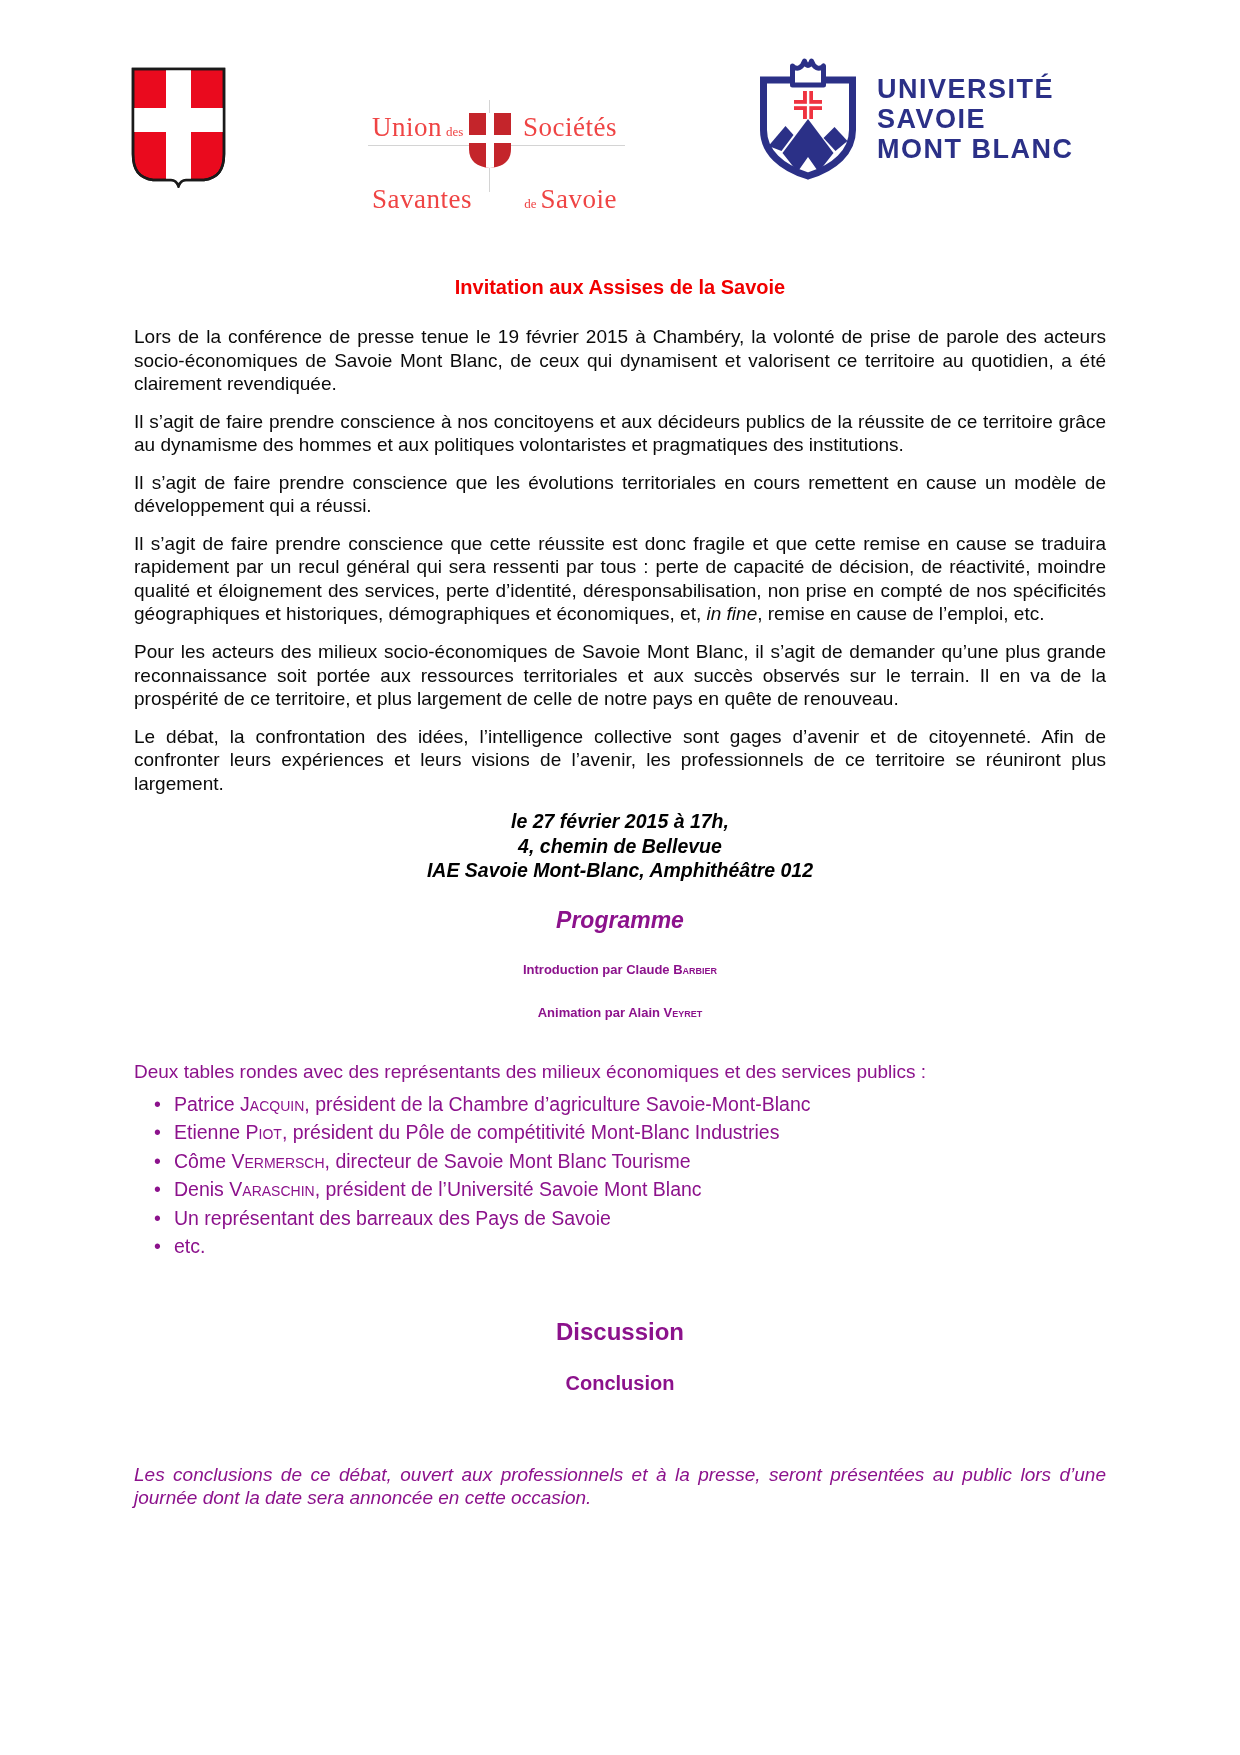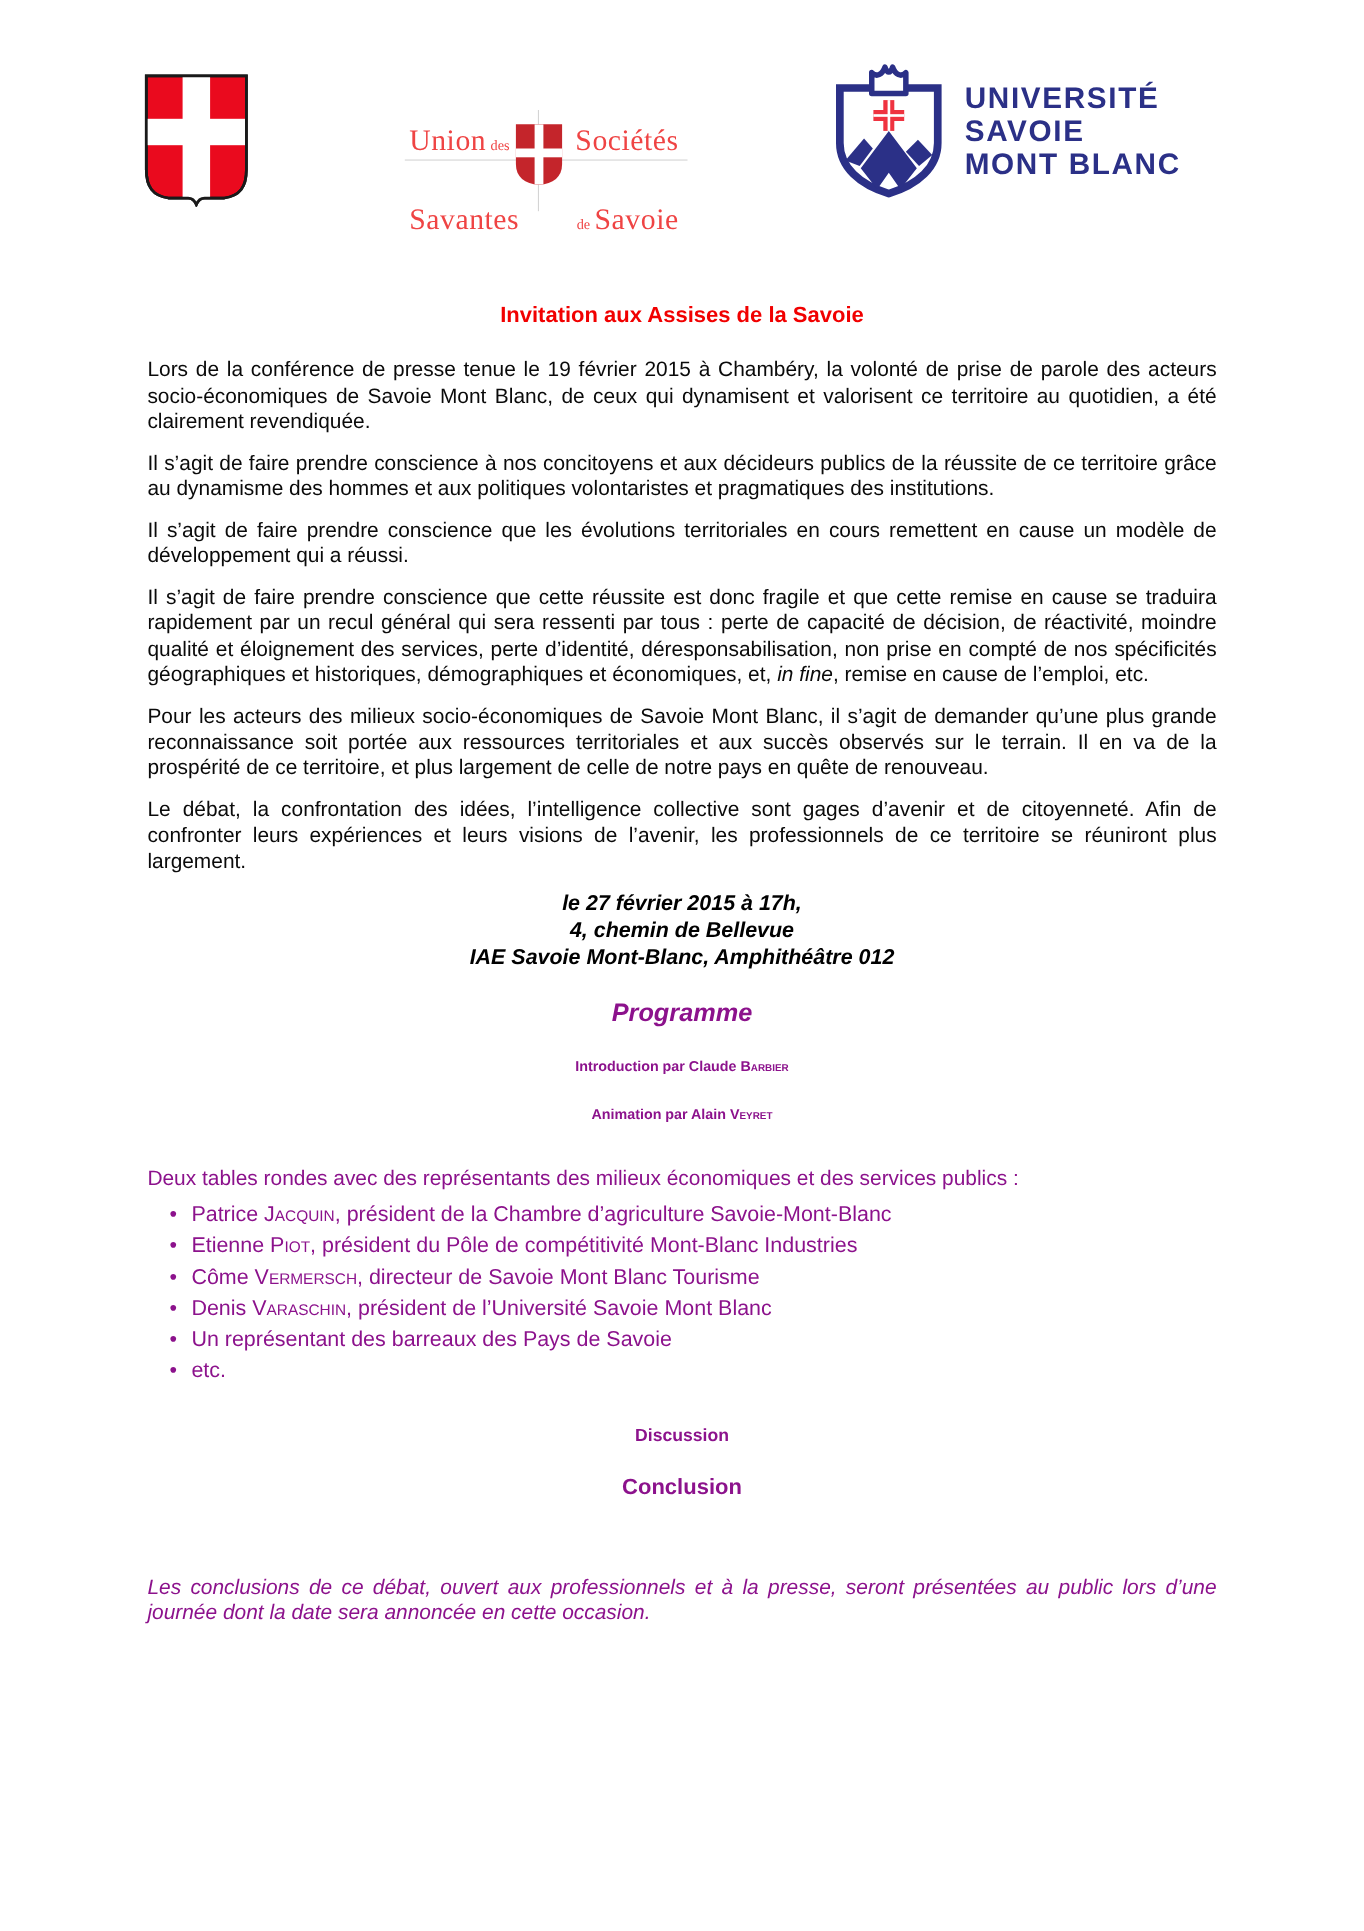--- a/index.html
+++ b/index.html
@@ -63,21 +63,21 @@
   .sc { font-variant: small-caps; }
 
   .tables-intro { font-size: 19.5px; line-height: 1.24; text-align: justify; margin-top: 40px; }
   .bullets { list-style: none; margin-top: 6px; }
   .bullets li {
     position: relative; padding-left: 40px; font-size: 19.5px; line-height: 28.5px;
   }
   .bullets li::before {
     content: "\2022"; position: absolute; left: 20px; top: 0; font-size: 19.5px;
   }
-  .disc-heading { text-align: center; font-weight: bold; font-size: 16px; margin-top: 36px; }
+  .disc-heading { text-align: center; font-weight: bold; font-size: 24px; margin-top: 57px; }
   .concl-heading { text-align: center; font-weight: bold; font-size: 20px; margin-top: 26px; }
 
   .footer-note {
     margin-top: 68px; font-style: italic; font-size: 19.5px; line-height: 1.3;
     text-align: justify;
   }
 </style>
 </head>
 <body>
 

